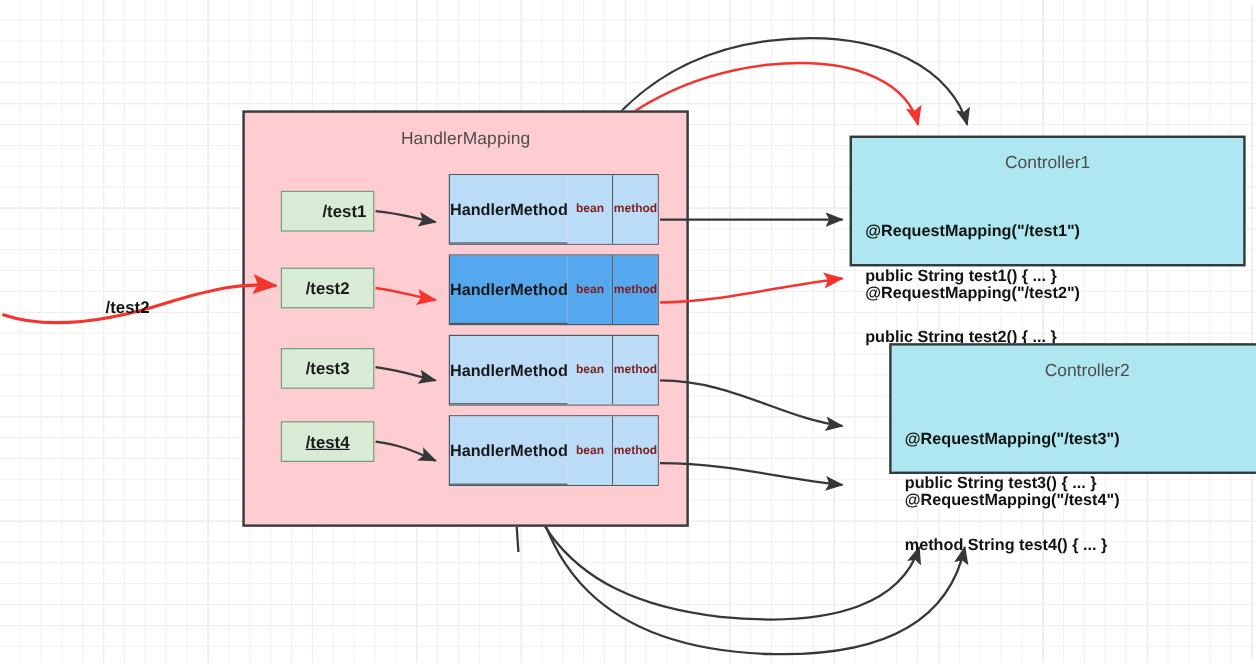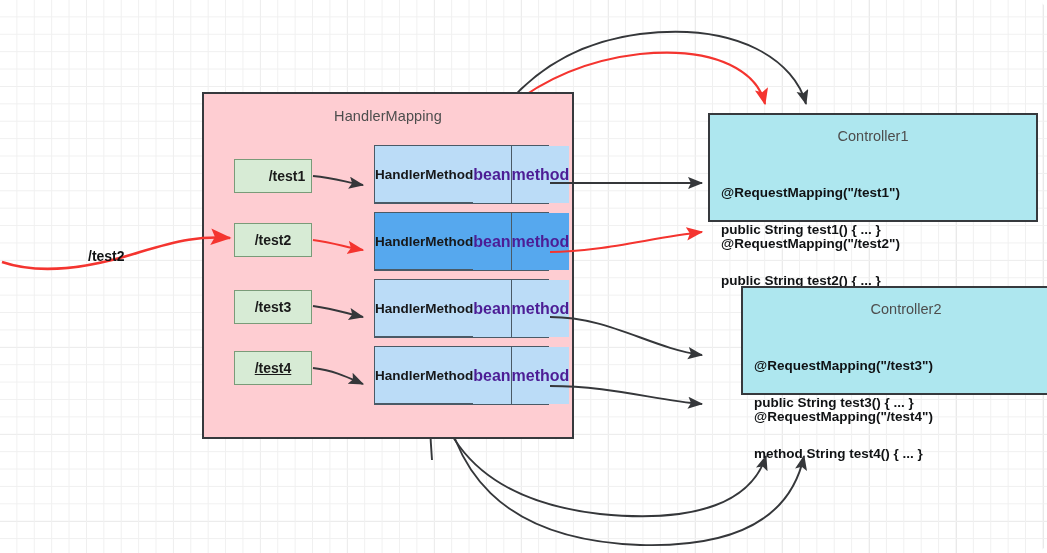--- a/index.html
+++ b/index.html
@@ -65,21 +65,21 @@
     background:#bbdcf7;
     border-bottom:1.4px solid #4a5a66;
     display:flex;align-items:center;justify-content:center;
     font-size:13.5px;font-weight:bold;color:#17181a;
   }
   .hm .hm-row{flex:1;display:flex;}
   .hm .hm-cell{
     flex:1;
     background:#bbdcf7;
     display:flex;align-items:center;justify-content:center;
-    font-size:16px;font-weight:bold;color:#4c1d95;
+    font-size:10px;font-weight:bold;color:#7f1d1d;
   }
   .hm .hm-cell.first{border-right:1.4px solid #4a5a66;}
   .hm.active .hm-head,
   .hm.active .hm-cell{background:#56a8ee;}
 
   
   .controller{
     width:330px;height:109px;
     background:#aee7ef;
     border:2.4px solid #36393d;

